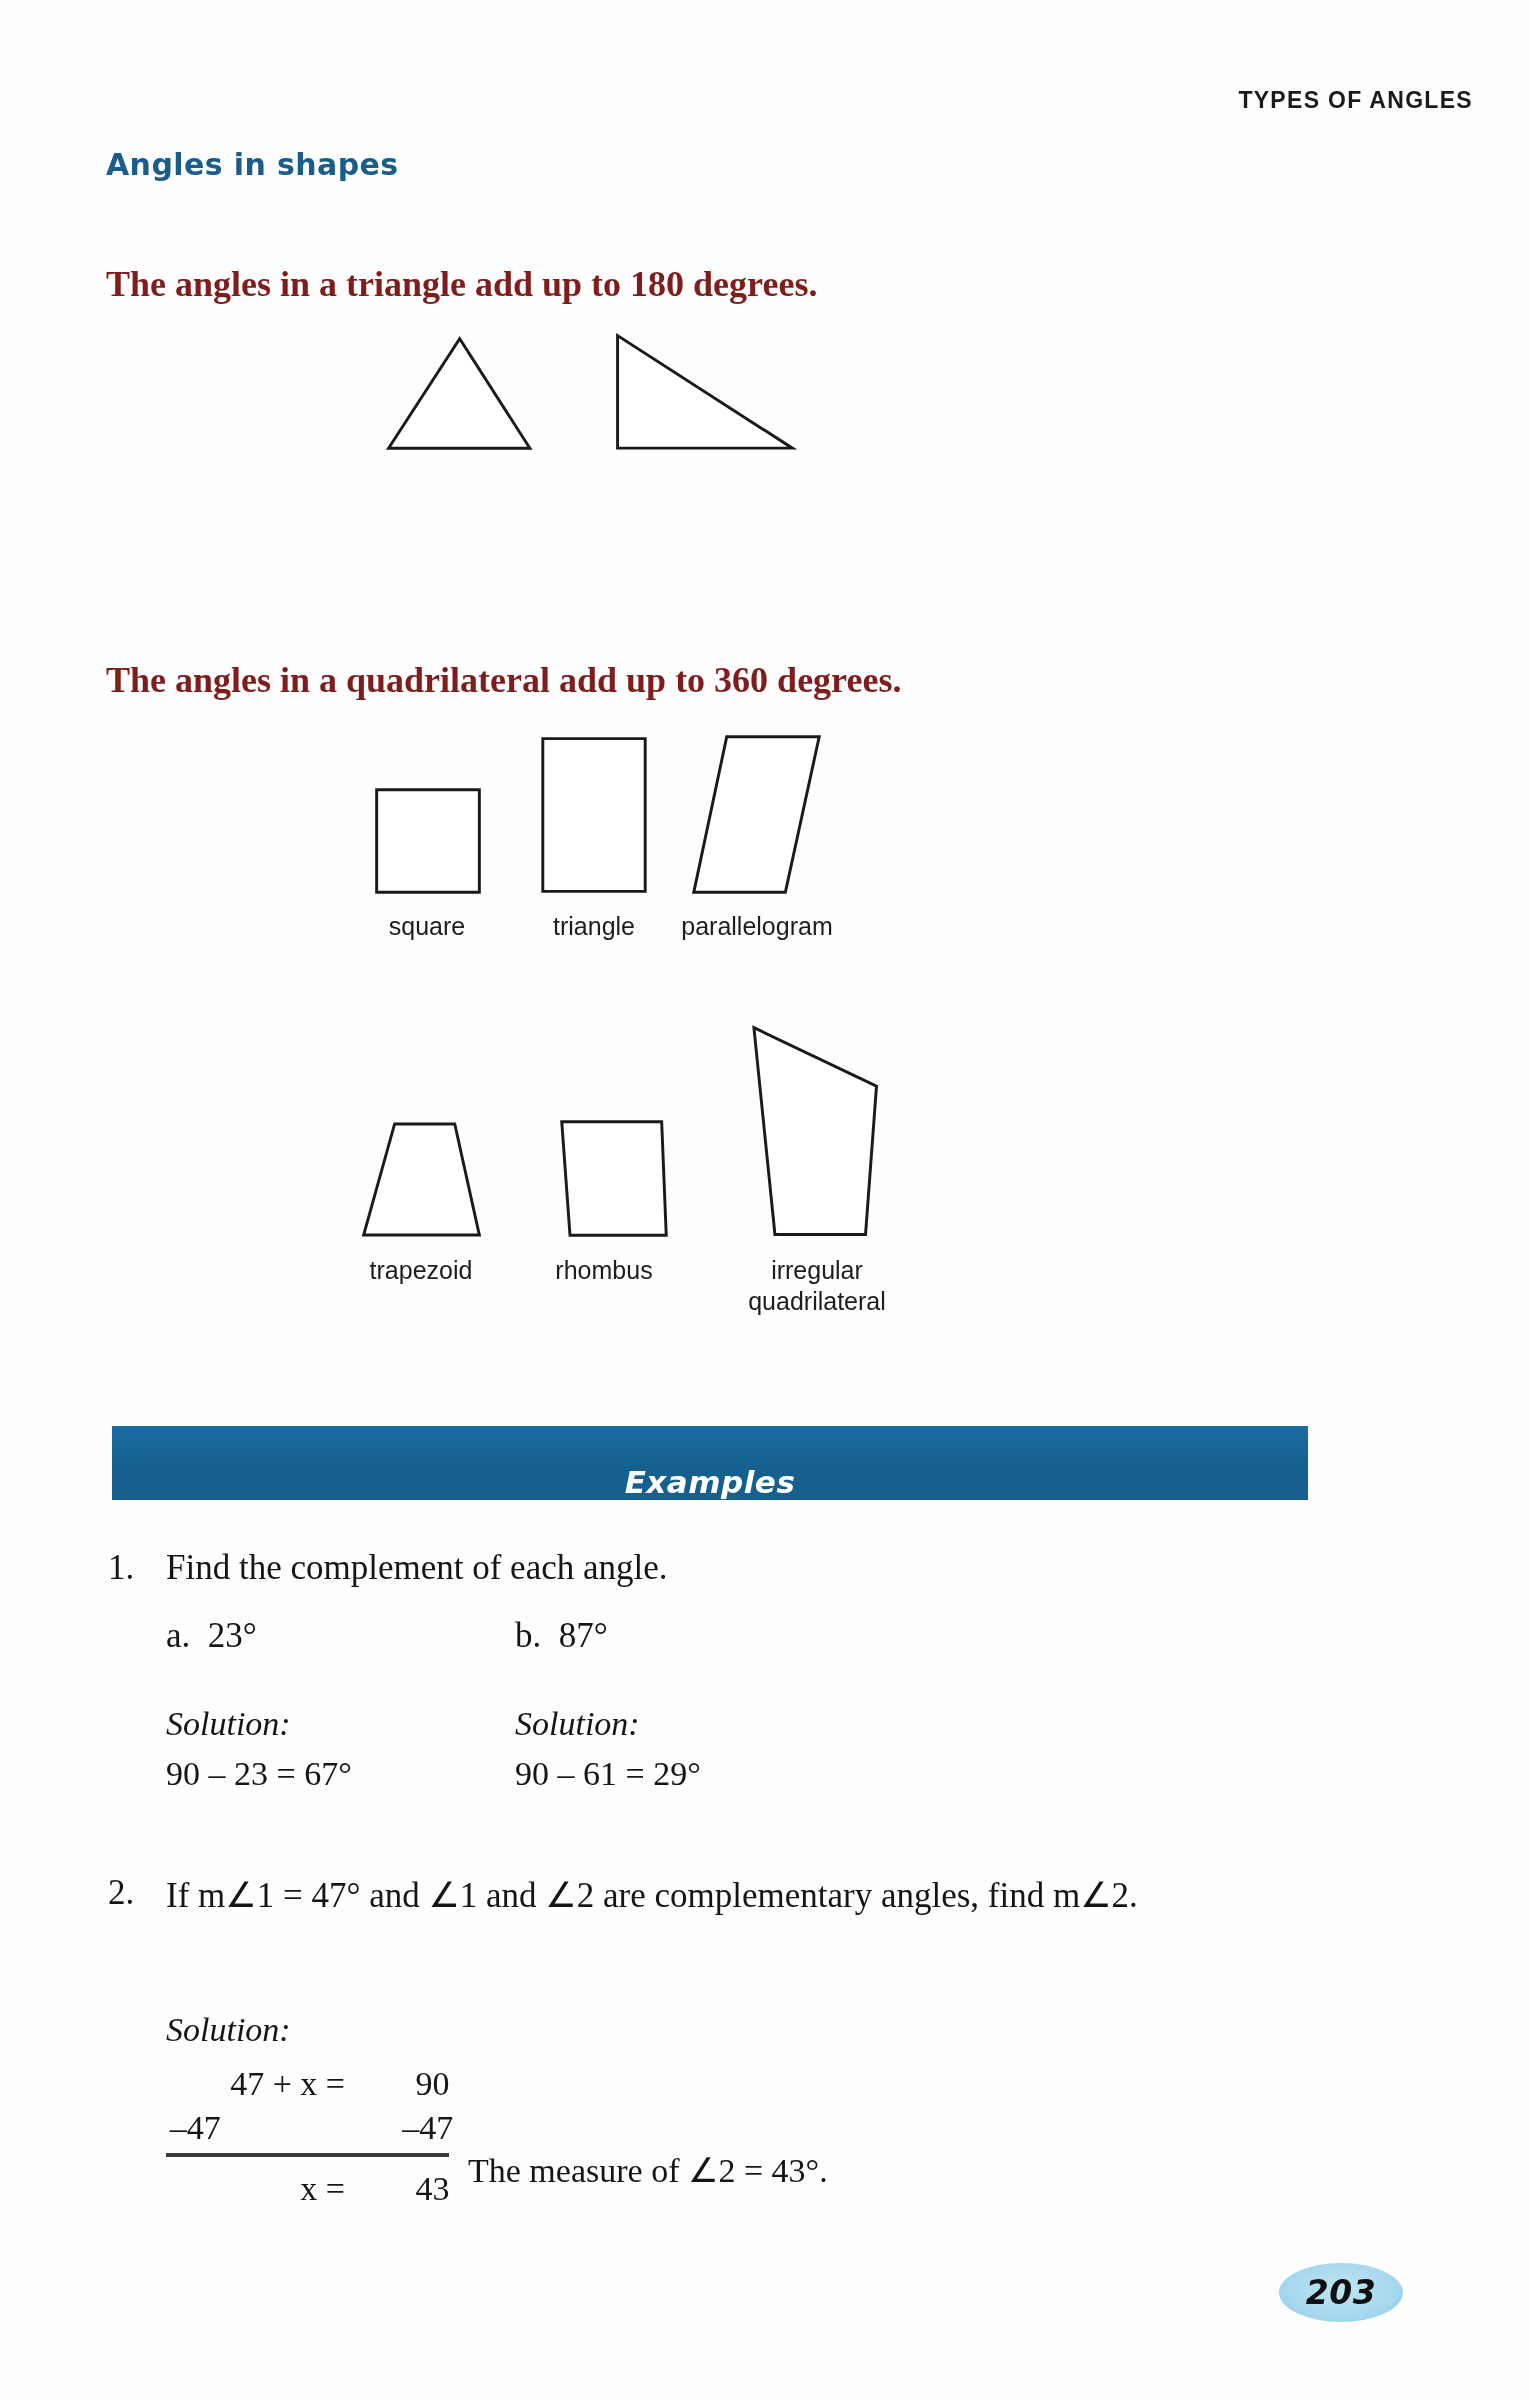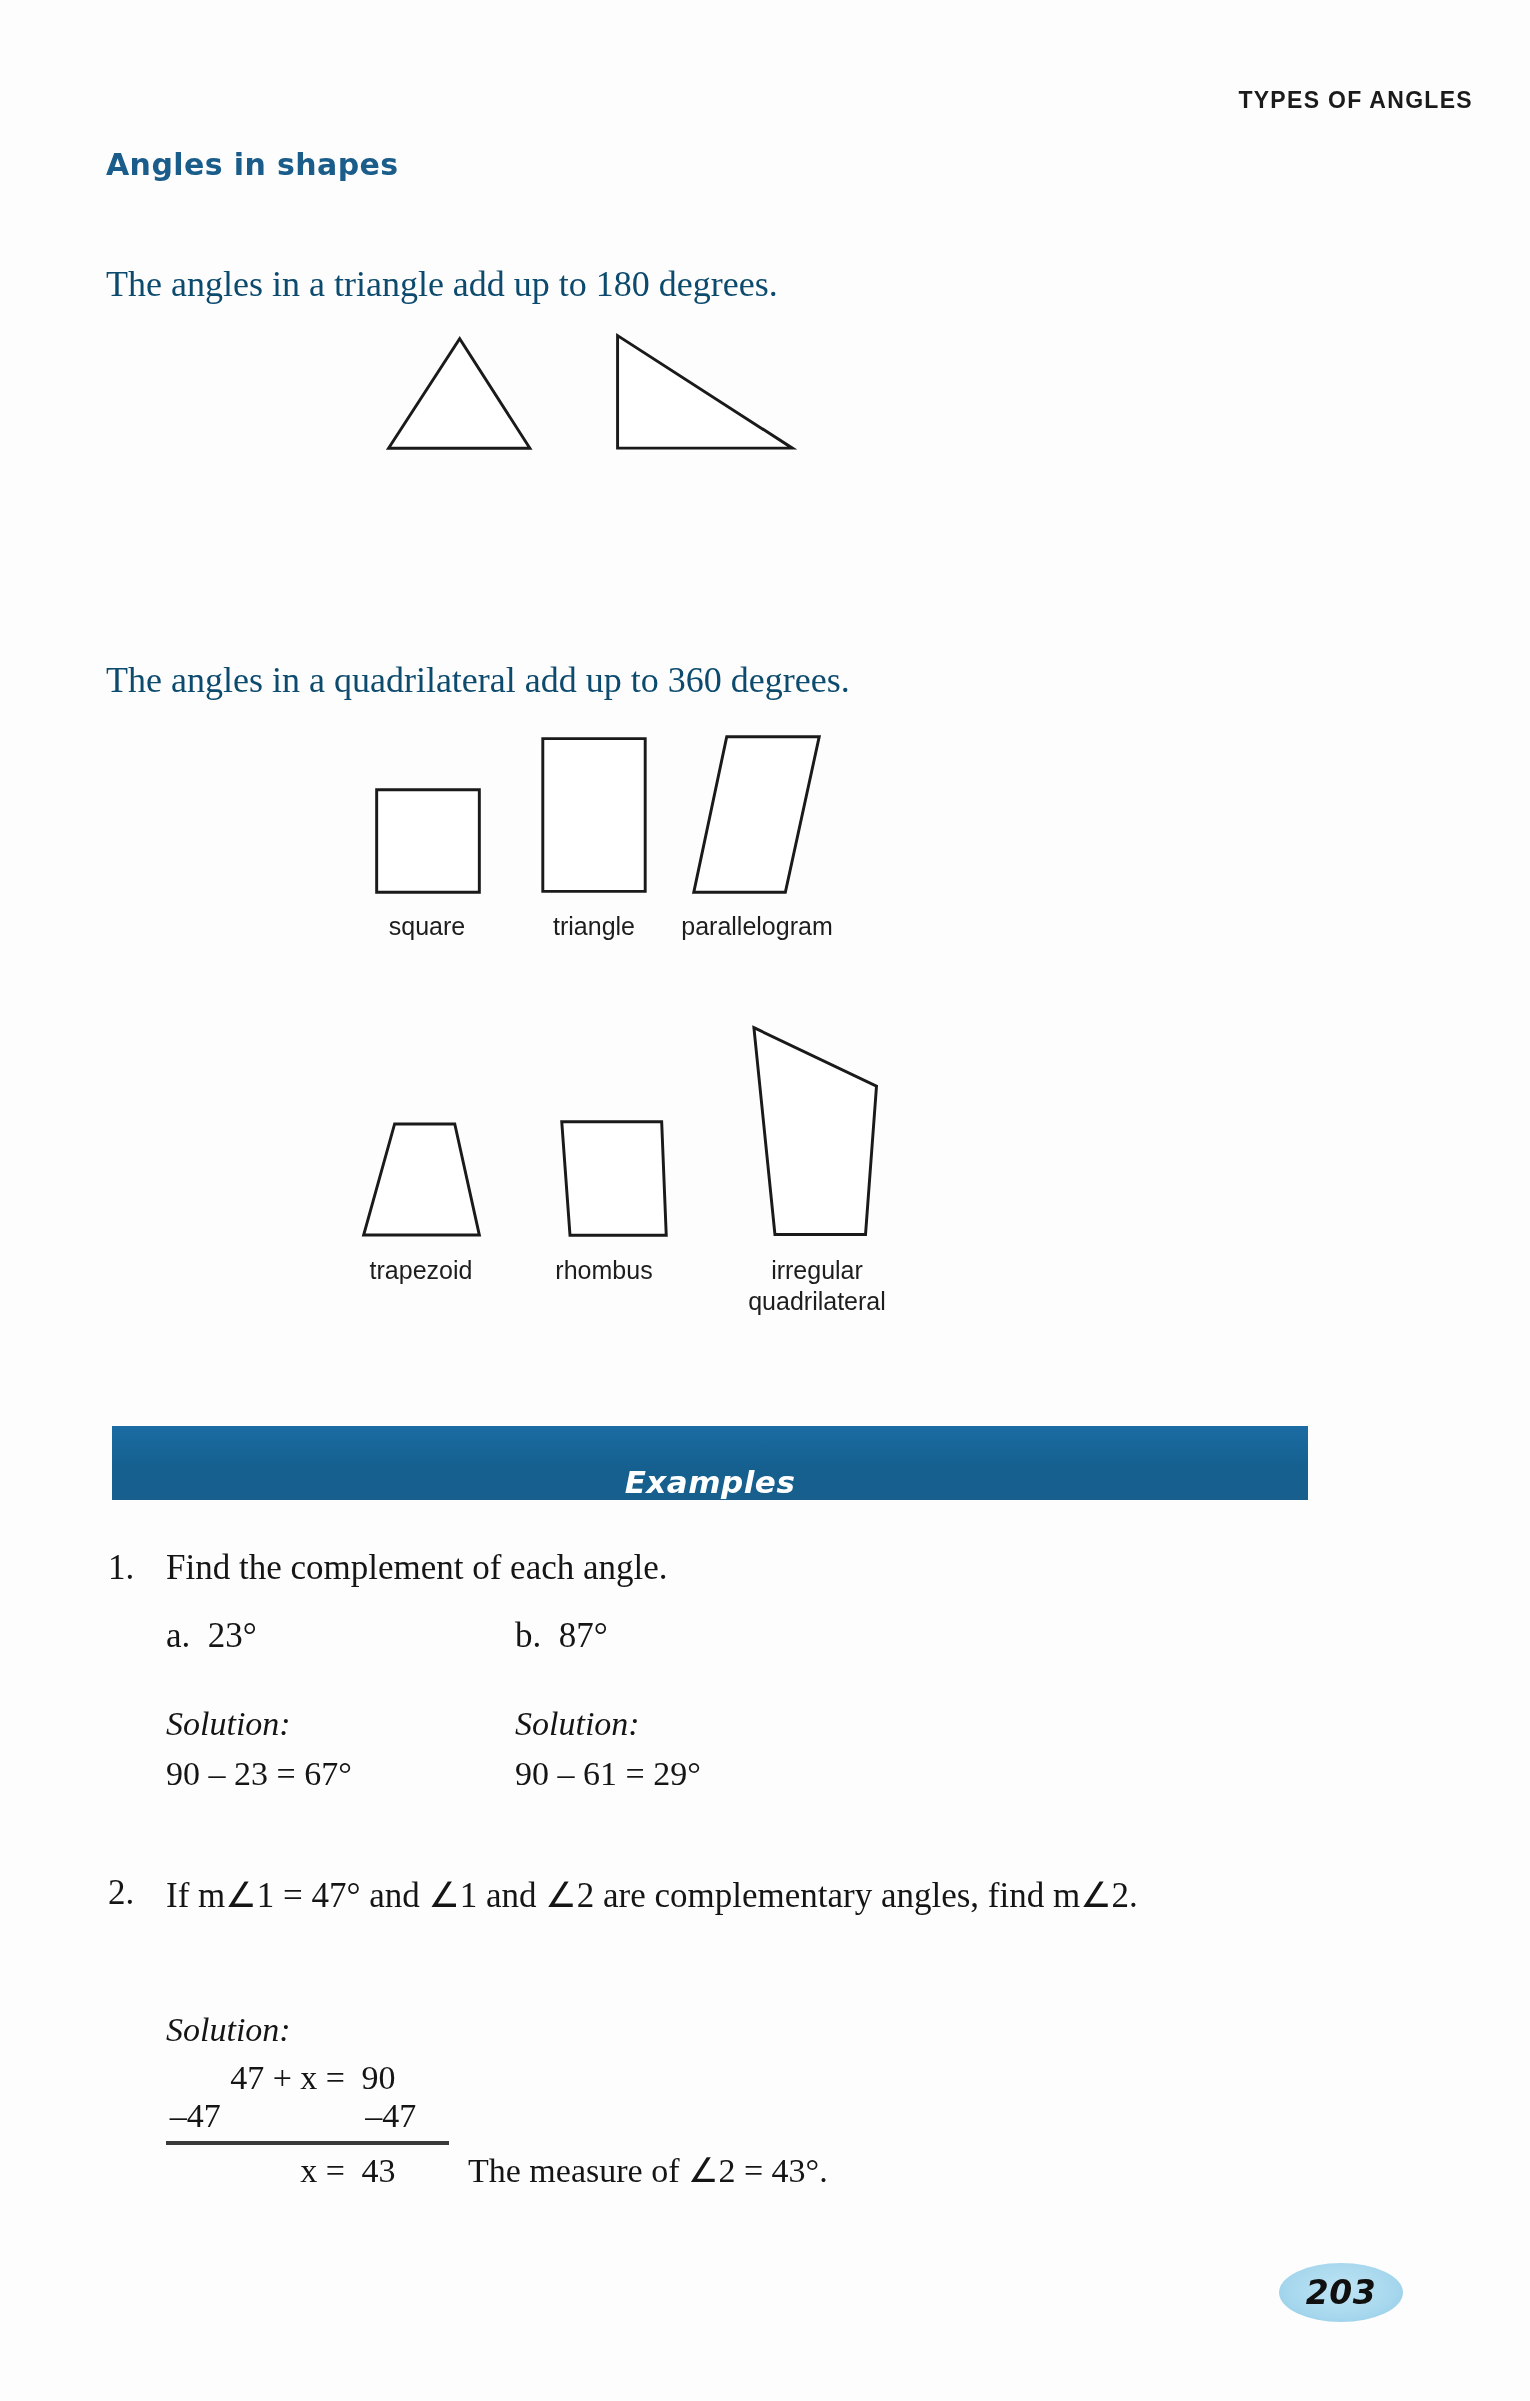--- a/index.html
+++ b/index.html
@@ -46,22 +46,23 @@
     font-size: 30px;
     letter-spacing: 0.4px;
     color: #1a5c8a;
   }
 
   
   .para {
     position: absolute;
     font-family: "Liberation Serif", serif;
     font-size: 36px;
-    color: #0c4a6e;
-    white-space: nowrap;
+    color: #7f1d1d;
+    white-space: nowrap;
+    font-weight: bold;
   }
   .para-triangle { top: 227px; left: 106px; }
   .para-quad     { top: 623px; left: 106px; }
 
   
   .figure-row {
     position: absolute;
   }
   .fig-triangles { top: 334px; left: 384px; width: 658px; height: 219px; }
   .fig-quads-1   { top: 708px; left: 347px; width: 731px; height: 274px; }
@@ -161,21 +162,21 @@
     left: 166px;
     font-family: "Liberation Serif", serif;
     font-size: 34px;
     color: #151515;
   }
   .work-row {
     display: flex;
     align-items: baseline;
   }
   .work-col-left  { width: 179px; text-align: right; }
-  .work-col-right { width: 88px; text-align: left; padding-left: 16.5px; }
+  .work-col-right { width: 88px; text-align: right; padding-left: 16.5px; margin-top: 6px; }
   .work-rule {
     width: 283px;
     height: 3.7px;
     background: #3a3a3a;
     margin: 6.4px 0 7.3px 0;
   }
   .work-answer-note {
     position: absolute;
     top: 2150px;
     left: 468px;

